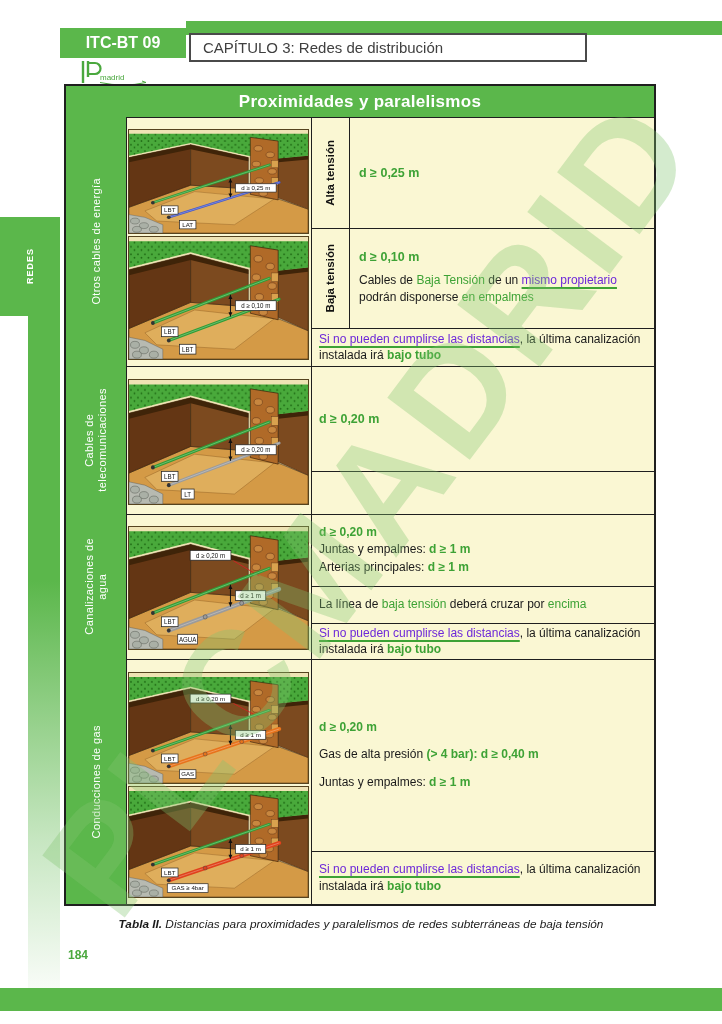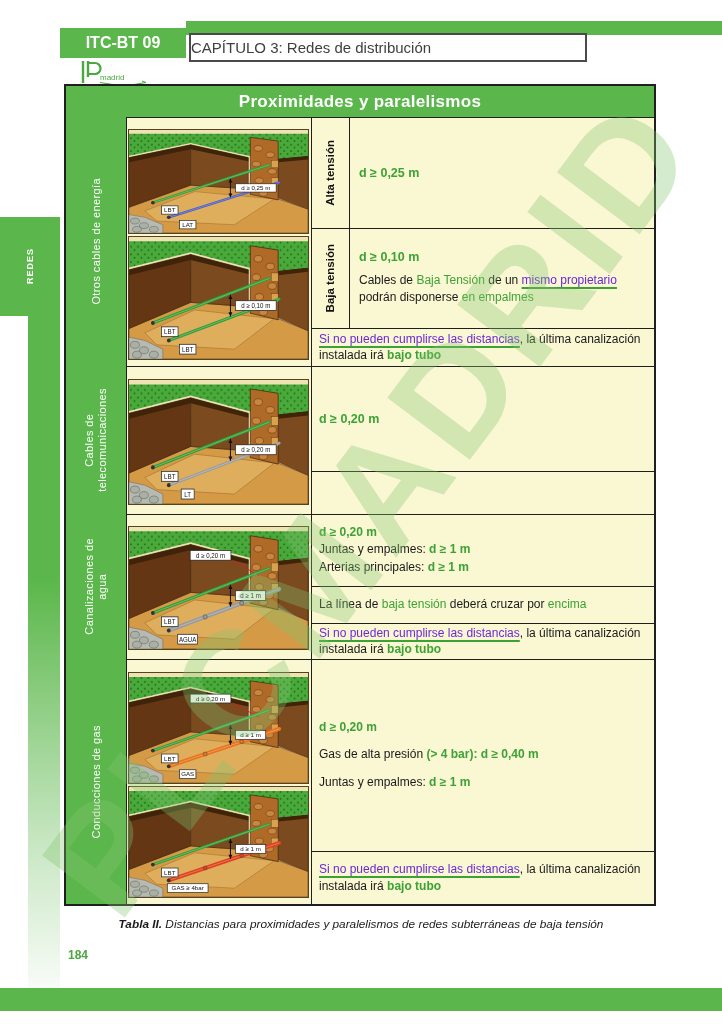--- a/index.html
+++ b/index.html
@@ -5,21 +5,21 @@
   html,body{margin:0;padding:0;background:#9a9a9a;}
   .page{position:relative;width:722px;height:1024px;background:#ffffff;overflow:hidden;
         font-family:"Liberation Sans",sans-serif;color:#1a1a1a;}
   .abs{position:absolute;}
 
   
   .doc-code{left:60px;top:28px;width:126px;height:30px;background:#5bb74b;color:#fff;
             font-weight:bold;font-size:16px;display:flex;align-items:center;justify-content:center;}
   .hdr-strip{left:186px;top:21px;width:536px;height:14px;background:#5bb74b;}
   .chapter-box{left:189px;top:33px;width:398px;height:29px;background:#fff;border:2px solid #4a4a4a;
-               display:flex;align-items:center;font-size:15px;color:#3f3f3f;box-sizing:border-box;}
+               display:flex;align-items:center;padding-left:12px;font-size:15px;color:#3f3f3f;box-sizing:border-box;}
   .logo{left:76px;top:58px;width:96px;height:30px;}
 
   
   .side-tab{left:0;top:217px;width:60px;height:99px;background:#5bb74b;display:flex;align-items:center;justify-content:center;}
   .side-tab .vtext{color:#fff;font-weight:bold;font-size:9px;letter-spacing:1px;}
   .side-strip{left:28px;top:316px;width:32px;height:696px;
               background:linear-gradient(180deg,#5bb74b 0%,#5bb74b 38%,rgba(91,183,75,0.35) 75%,rgba(91,183,75,0.05) 96%,rgba(91,183,75,0) 100%);}
 
   
   .watermark{left:-130px;top:420px;width:1000px;text-align:center;transform:rotate(-53deg);

